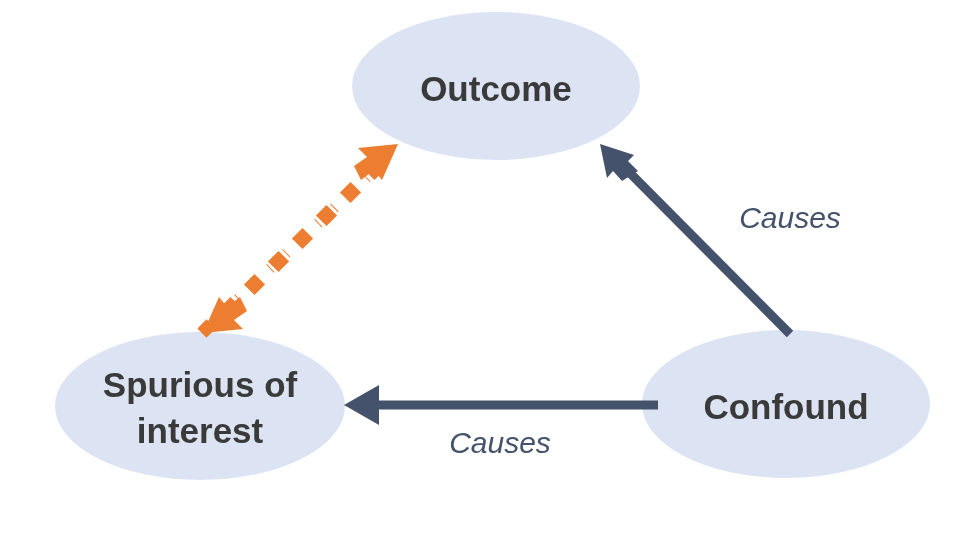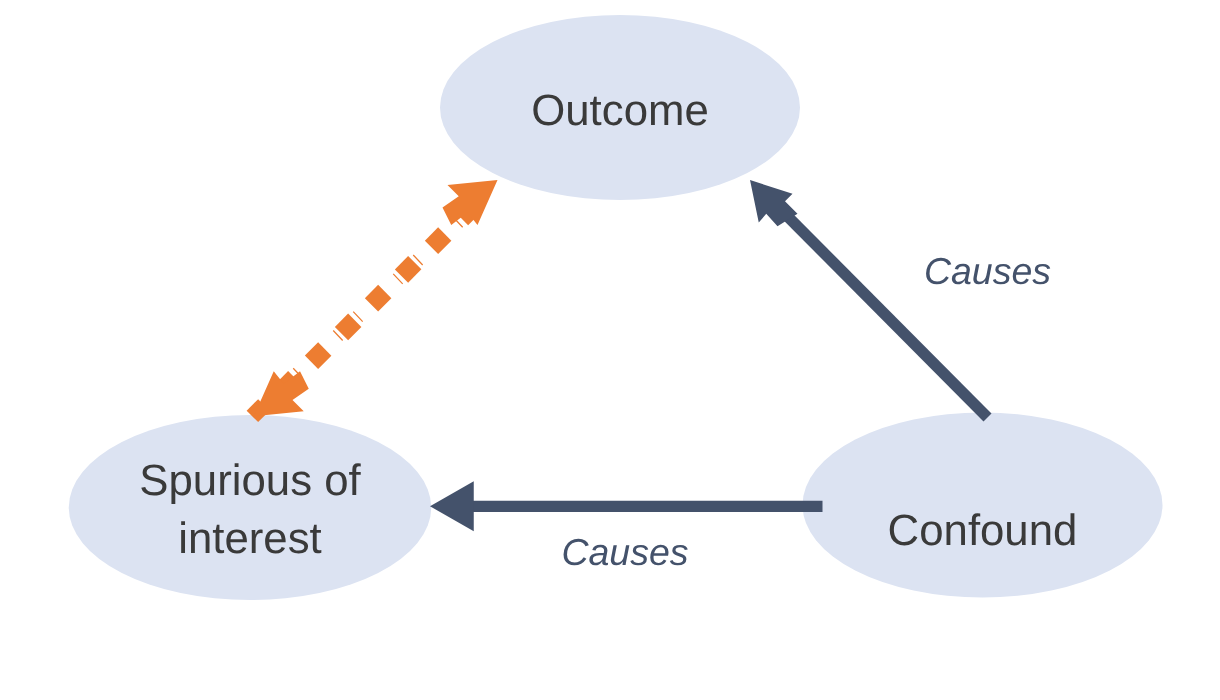--- a/index.html
+++ b/index.html
@@ -21,41 +21,41 @@
     top: 0;
     width: 976px;
     height: 560px;
   }
   .node-label {
     position: absolute;
     text-align: center;
     color: #3a3a3a;
     font-family: "Liberation Sans", sans-serif;
     font-size: 35px;
-    font-weight: 400;
+    font-weight: 700;
     line-height: 1.32;
     letter-spacing: 0px;
     white-space: pre-line;
     pointer-events: none;
   }
   .edge-label {
     position: absolute;
     text-align: center;
     color: #44526b;
     font-family: "Liberation Sans", sans-serif;
     font-style: italic;
     font-size: 30px;
     font-weight: 400;
     line-height: 1.38;
     white-space: pre-line;
     pointer-events: none;
   }
   #label-outcome      { left: 352px; top: 66px;  width: 288px; }
   #label-variable     { left:  56px; top: 362px; width: 288px; }
-  #label-confound     { left: 642px; top: 384px; width: 288px; margin-top: 18px; }
+  #label-confound     { left: 642px; top: 384px; width: 288px; }
   #label-spurious     { left:  34px; top: 168px; width: 230px; }
   #label-causes-right { left: 700px; top: 197px; width: 180px; }
   #label-causes-bottom{ left: 400px; top: 422px; width: 200px; }
 </style>
 </head>
 <body>
 
 <div id="canvas">
 
   <svg class="layer" viewBox="0 0 976 560" xmlns="http://www.w3.org/2000/svg">

